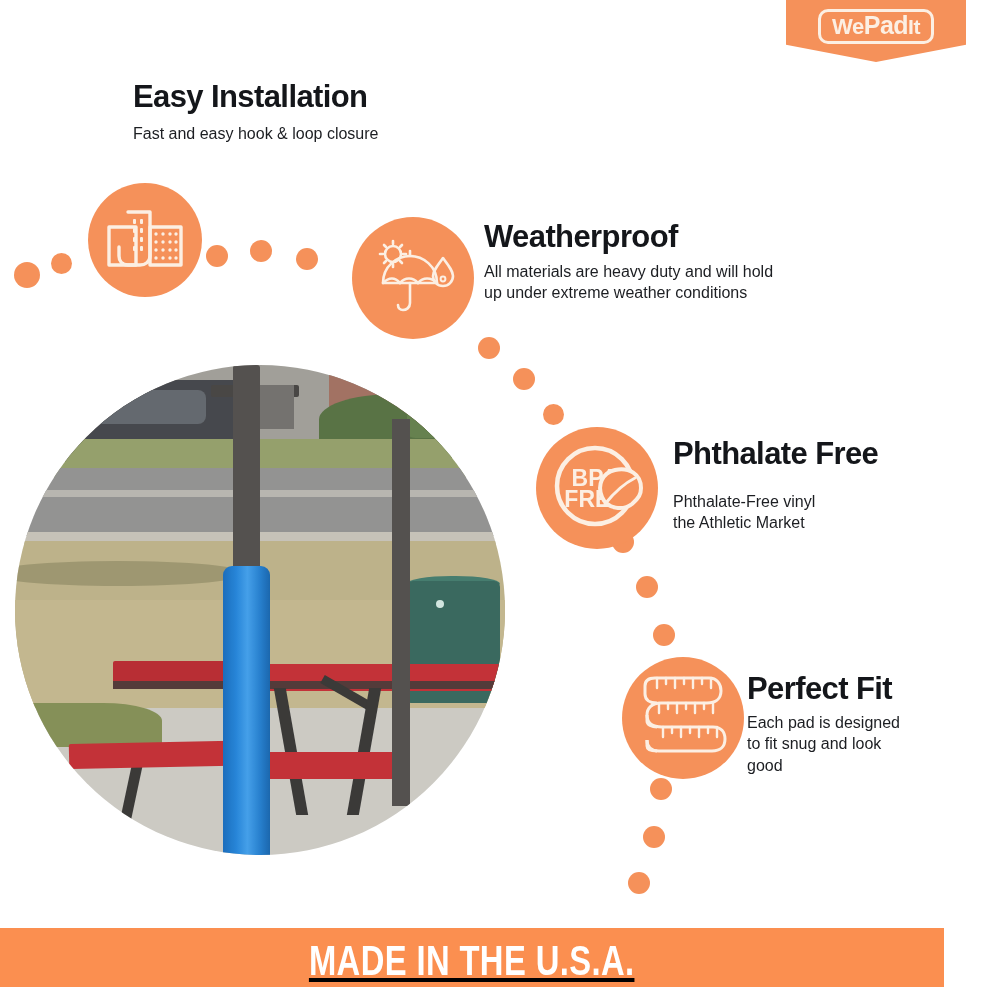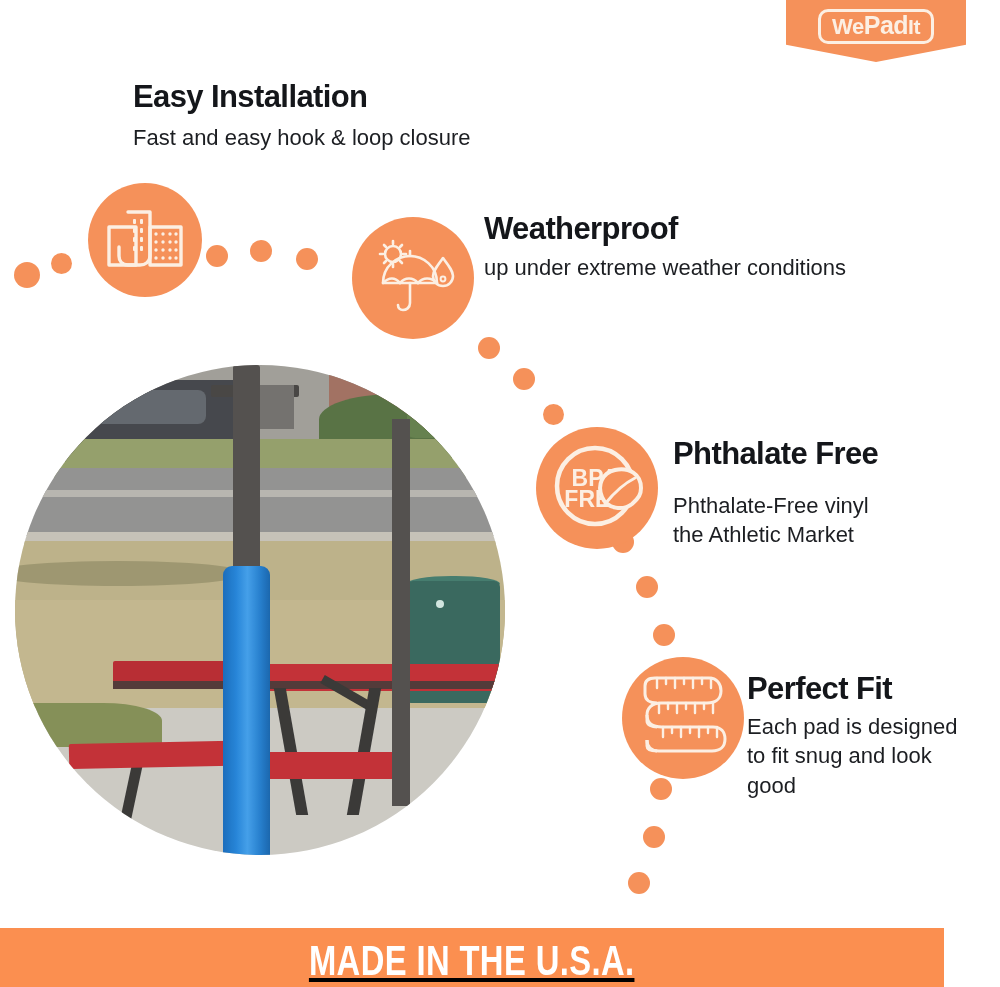--- a/index.html
+++ b/index.html
@@ -32,25 +32,25 @@
   .logo-pad { font-size:25px; }
   .logo-it { font-size:21px; }
 
   
   .blk { position:absolute; }
   .h-title {
     font-size:31px; font-weight:bold; color:#14161A;
     letter-spacing:-0.6px; line-height:1.1; white-space:nowrap;
   }
   .h-sub {
-    font-size:22px; color:#1C1E22; line-height:1.33; font-weight:400;
+    font-size:16px; color:#1C1E22; line-height:1.33; font-weight:400;
   }
 
   #blk-easy   { left:133px; top:80px; }
-  #blk-weath  { left:484px; top:212px; }
+  #blk-weath  { left:484px; top:220px; }
   #blk-phth   { left:673px; top:437px; }
   #blk-fit    { left:747px; top:672px; }
 
   #blk-easy .h-sub  { margin-top:9px; }
   #blk-weath .h-sub { margin-top:7px; }
   #blk-phth .h-sub  { margin-top:20px; }
   #blk-fit .h-sub   { margin-top:6px; }
 
   
   .bubble {
@@ -195,20 +195,21 @@
           <circle cx="57" cy="49" r="1.7"></circle>
           <circle cx="64" cy="49" r="1.7"></circle>
           <circle cx="70" cy="49" r="1.7"></circle>
       </g>
     </svg>
   </div>
 
   <div class="blk" id="blk-weath">
     <div class="h-title">Weatherproof</div>
     <div class="h-sub">
+      <div>All materials are heavy duty and will hold</div>
       <div>up under extreme weather conditions</div>
     </div>
   </div>
 
   <div class="bubble" id="bub-weather">
     <svg width="84" height="78" viewBox="0 0 84 78" fill="none" stroke="#FCEFE3" stroke-width="2.6" stroke-linecap="round">
       <circle cx="22" cy="15" r="8"></circle>
       <g>
         <line x1="22" y1="2" x2="22" y2="5"></line>
         <line x1="22" y1="25" x2="22" y2="28"></line>

